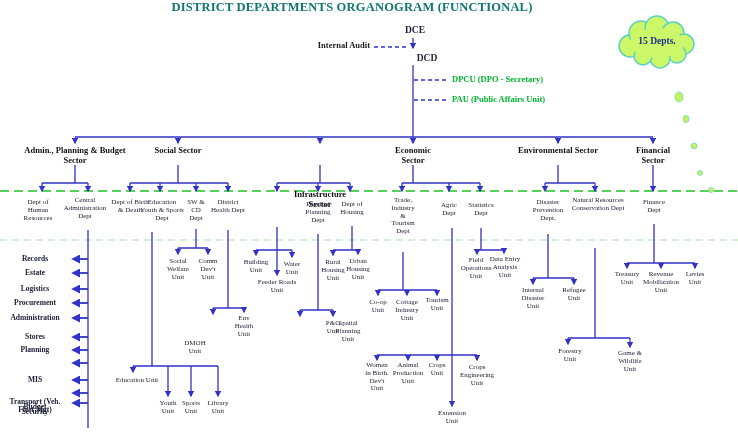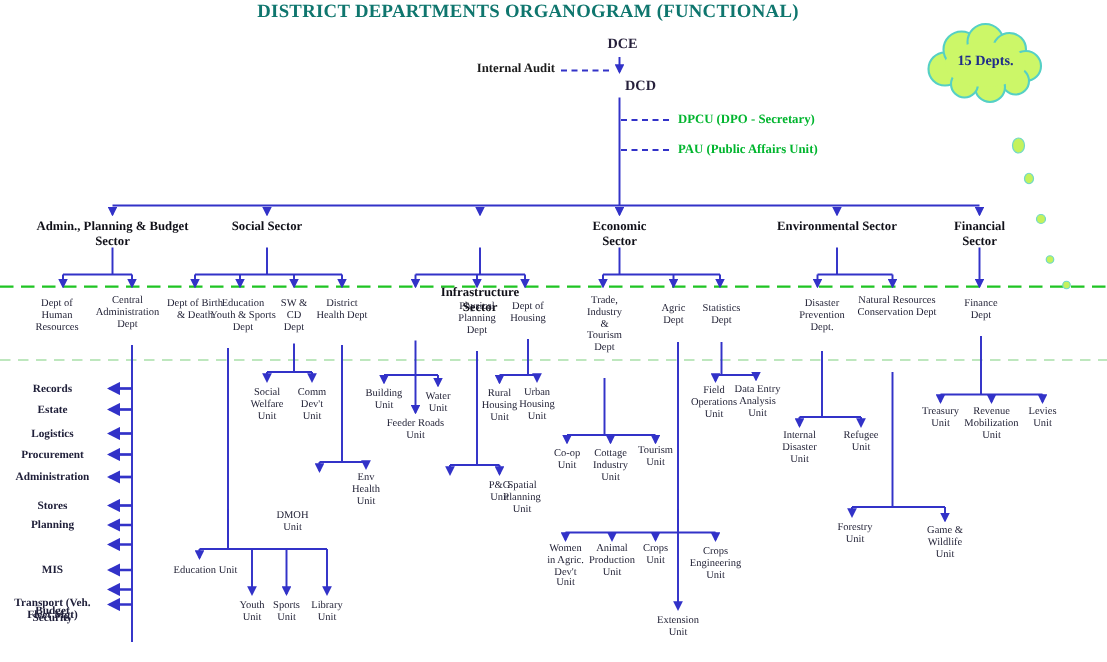--- a/index.html
+++ b/index.html
@@ -220,21 +220,21 @@
   <div class="lbl" style="left:239px;top:259px;width:34px;">Building Unit</div>
   <div class="lbl" style="left:279px;top:261px;width:26px;">Water Unit</div>
   <div class="lbl" style="left:252px;top:279px;width:50px;font-family:Liberation Serif, serif;">Feeder Roads Unit</div>
   <div class="lbl" style="left:283px;top:320px;width:34px;margin-left:48px;">Spatial Planning Unit</div>
   <div class="lbl" style="left:320px;top:320px;width:26px;">P&amp;G Unit</div>
   <div class="lbl" style="left:318px;top:259px;width:30px;">Rural Housing Unit</div>
   <div class="lbl" style="left:343px;top:258px;width:30px;">Urban Housing Unit</div>
   <div class="lbl" style="left:364px;top:299px;width:28px;text-align:center;">Co-op Unit</div>
   <div class="lbl" style="left:389px;top:299px;width:36px;">Cottage Industry Unit</div>
   <div class="lbl" style="left:421px;top:297px;width:32px;">Tourism Unit</div>
-  <div class="lbl" style="left:364px;top:362px;width:26px;">Women in Agric. Dev't Unit</div>
+  <div class="lbl" style="left:364px;top:362px;width:26px;">Women in Birth. Dev't Unit</div>
   <div class="lbl" style="left:387px;top:362px;width:42px;">Animal Production Unit</div>
   <div class="lbl" style="left:424px;top:362px;width:26px;">Crops Unit</div>
   <div class="lbl" style="left:454px;top:364px;width:46px;">Crops Engineering Unit</div>
   <div class="lbl" style="left:432px;top:410px;width:40px;">Extension Unit</div>
   <div class="lbl" style="left:458px;top:257px;width:36px;">Field Operations Unit</div>
   <div class="lbl" style="left:487px;top:256px;width:36px;">Data Entry Analysis Unit</div>
   <div class="lbl" style="left:515px;top:287px;width:36px;">Internal Disaster Unit</div>
   <div class="lbl" style="left:558px;top:287px;width:32px;">Refugee Unit</div>
   <div class="lbl" style="left:553px;top:348px;width:34px;">Forestry Unit</div>
   <div class="lbl" style="left:615px;top:350px;width:30px;">Game &amp; Wildlife Unit</div>

